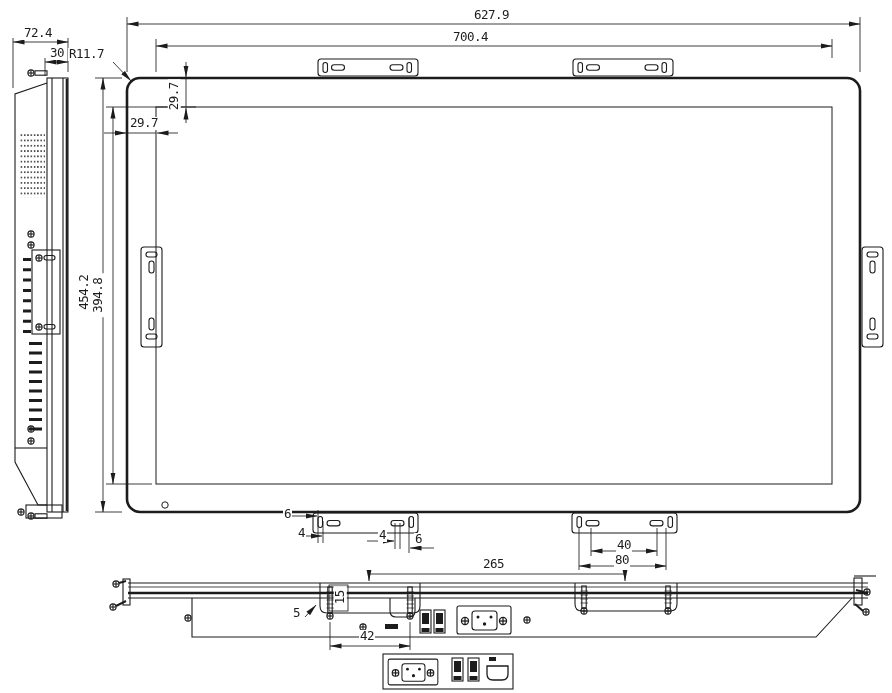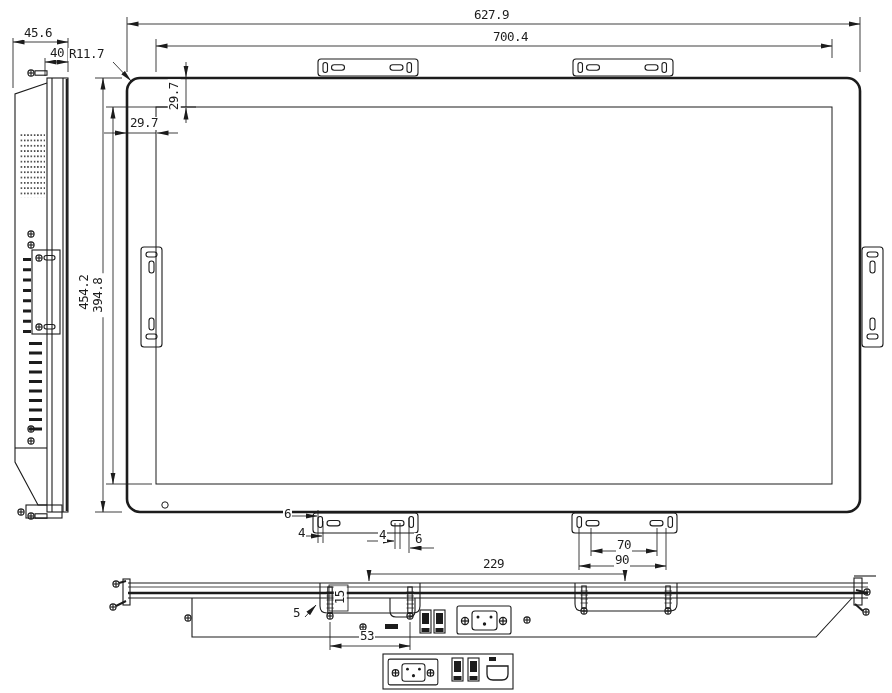--- a/index.html
+++ b/index.html
@@ -222,33 +222,33 @@
     <rect x="329" y="585" width="19" height="26"></rect>
 
     <line x1="305" y1="617" x2="316" y2="605" marker-end="url(#ar)"></line>
 
     <line x1="330" y1="622" x2="330" y2="650"></line>
     <line x1="410" y1="622" x2="410" y2="650"></line>
     <line x1="330" y1="646" x2="410" y2="646" marker-start="url(#ar)" marker-end="url(#ar)"></line>
   </g>
 </svg>
 
-<div class="lbl" style="left:23px;top:27px">45.6</div>
-<div class="lbl" style="left:49px;top:47px">40</div>
+<div class="lbl" style="left:23px;top:27px">72.4</div>
+<div class="lbl" style="left:49px;top:47px">30</div>
 <div class="lbl" style="left:68px;top:48px">R11.7</div>
 <div class="lbl" style="left:473px;top:9px">627.9</div>
-<div class="lbl" style="left:492px;top:31px">700.4</div>
+<div class="lbl" style="left:452px;top:31px">700.4</div>
 <div class="lbl rot" style="left:157px;top:90px;width:32px">29.7</div>
 <div class="lbl" style="left:129px;top:117px">29.7</div>
 <div class="lbl rot" style="left:62px;top:286px;width:42px">454.2</div>
 <div class="lbl rot" style="left:76px;top:289px;width:42px">394.8</div>
 <div class="lbl" style="left:283px;top:508px">6</div>
 <div class="lbl" style="left:297px;top:527px">4</div>
 <div class="lbl" style="left:378px;top:529px">4</div>
 <div class="lbl" style="left:414px;top:533px">6</div>
-<div class="lbl" style="left:616px;top:539px">70</div>
-<div class="lbl" style="left:614px;top:554px">90</div>
-<div class="lbl" style="left:482px;top:558px">229</div>
+<div class="lbl" style="left:616px;top:539px">40</div>
+<div class="lbl" style="left:614px;top:554px">80</div>
+<div class="lbl" style="left:482px;top:558px">265</div>
 <div class="lbl rot" style="left:329px;top:591px;width:20px">15</div>
 <div class="lbl" style="left:292px;top:607px">5</div>
-<div class="lbl" style="left:359px;top:630px">53</div>
+<div class="lbl" style="left:359px;top:630px">42</div>
 
 </div>
 
 </body></html>

